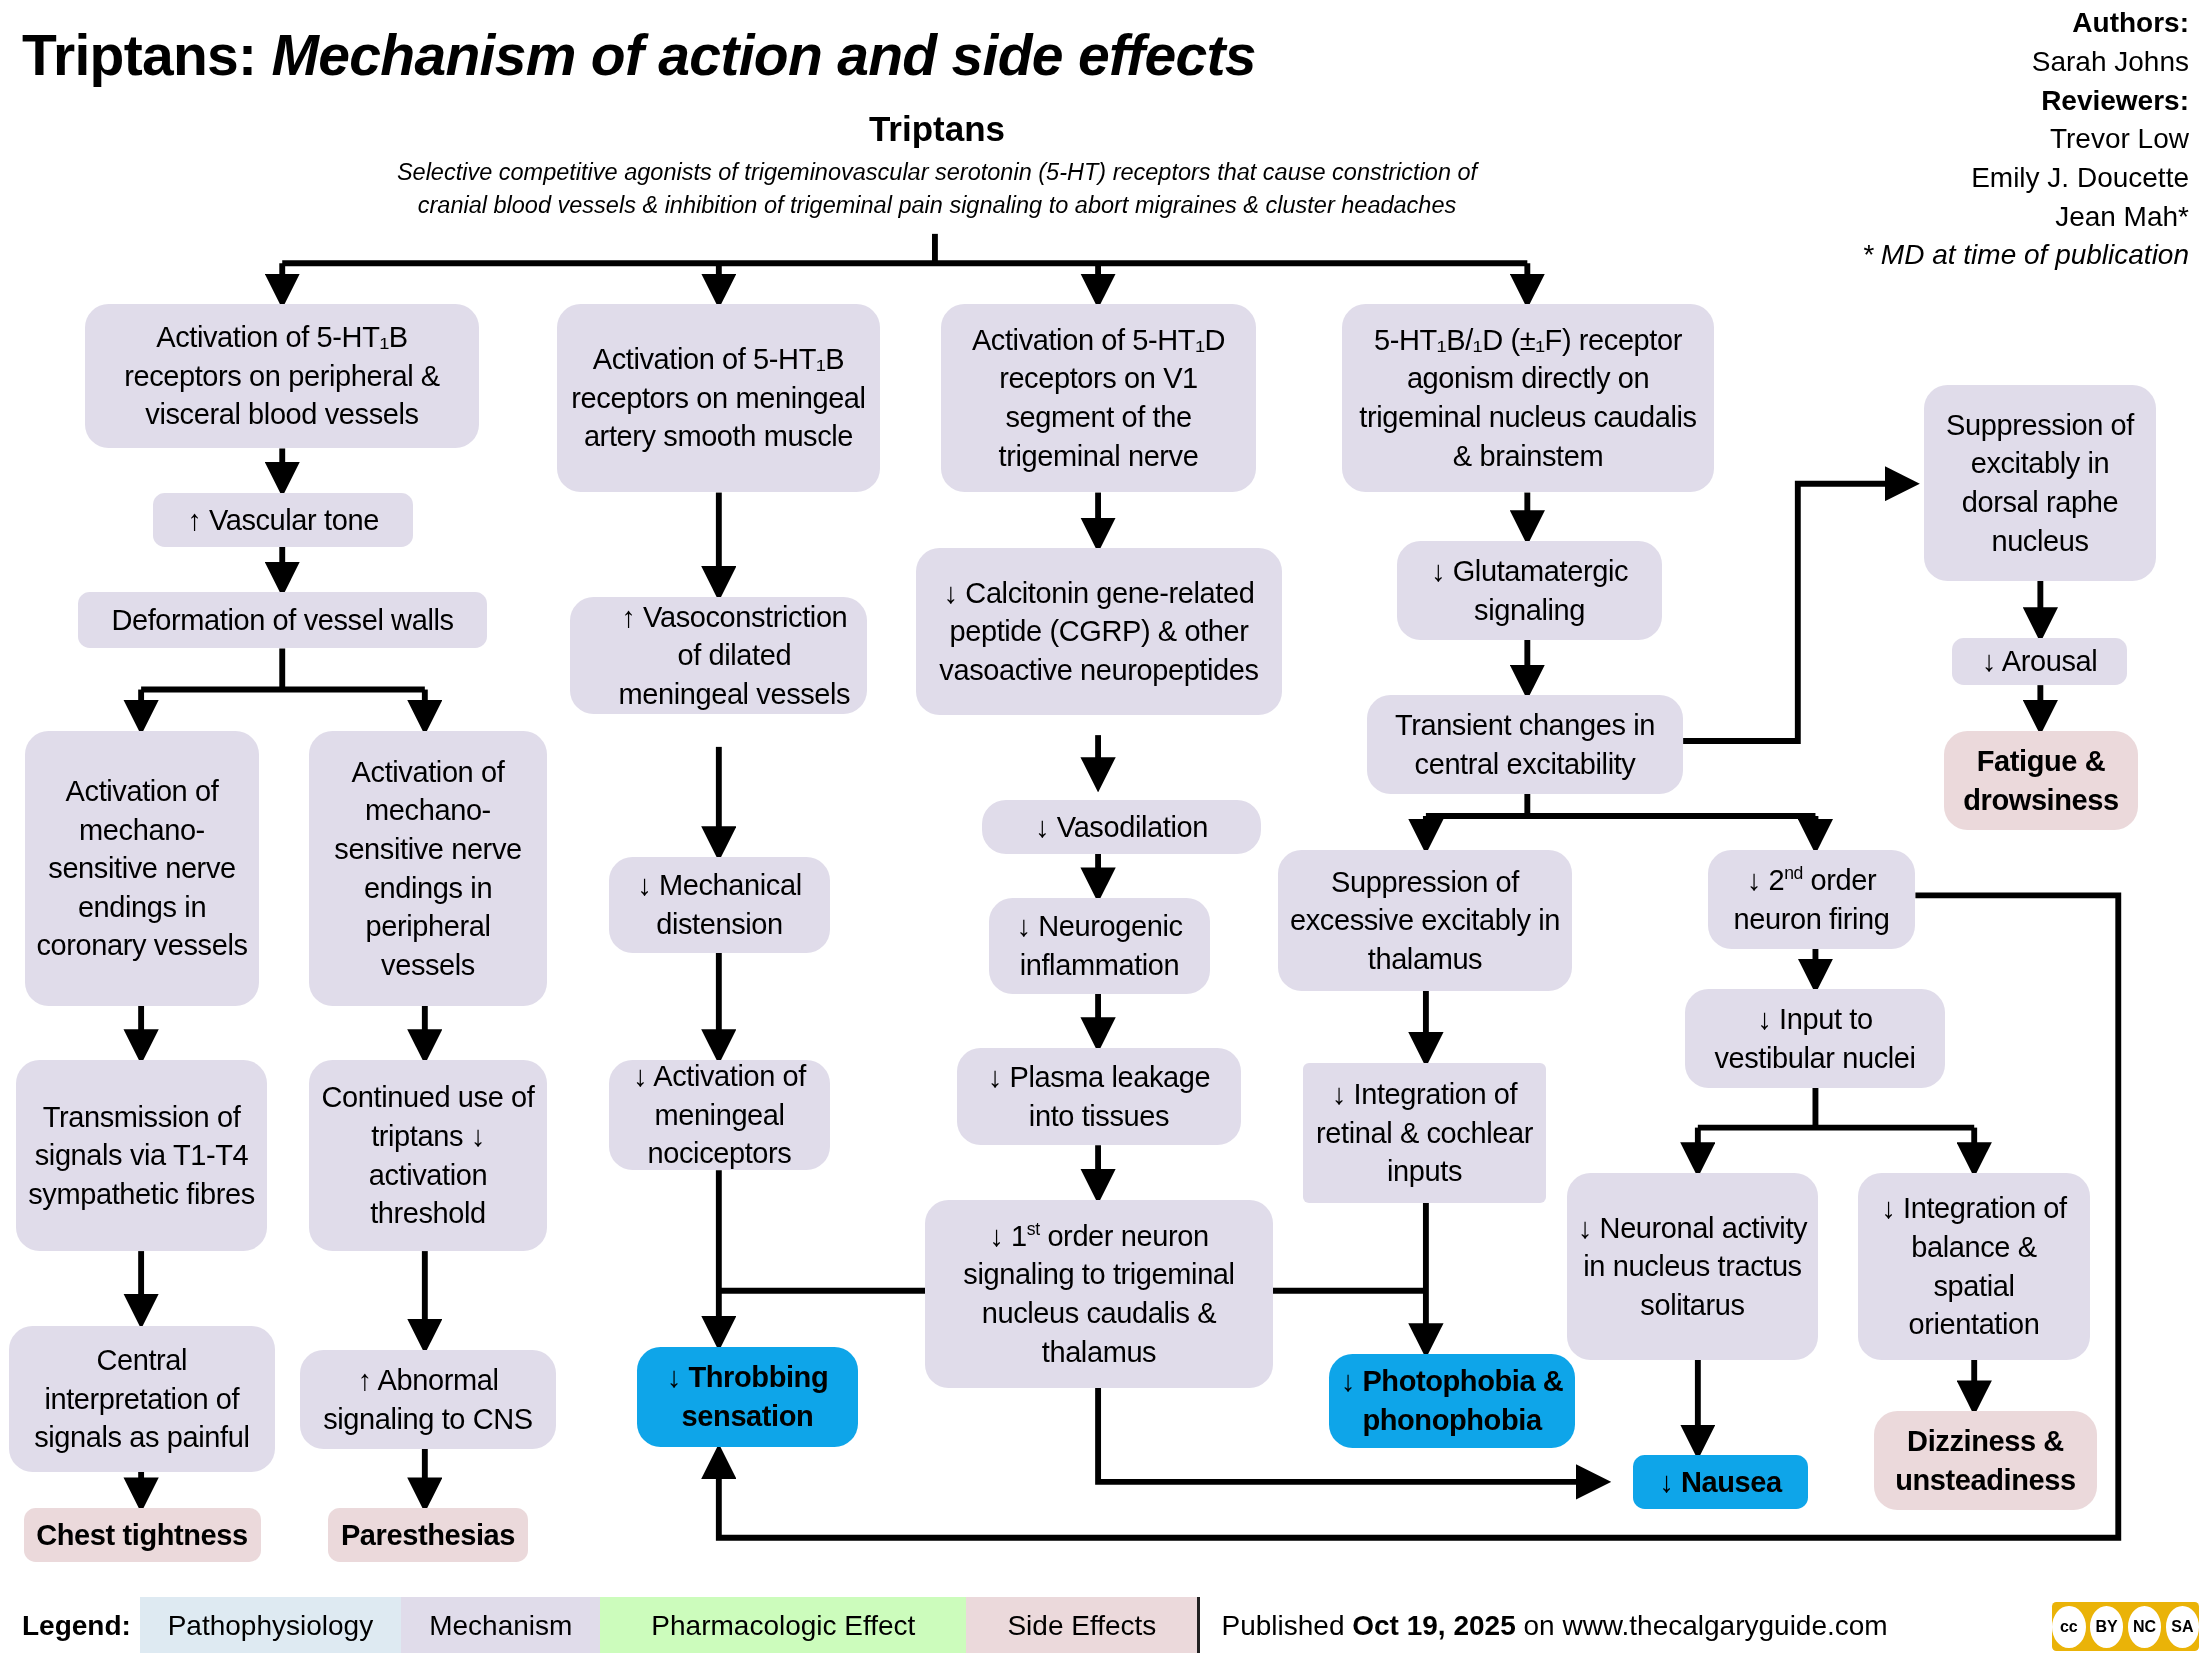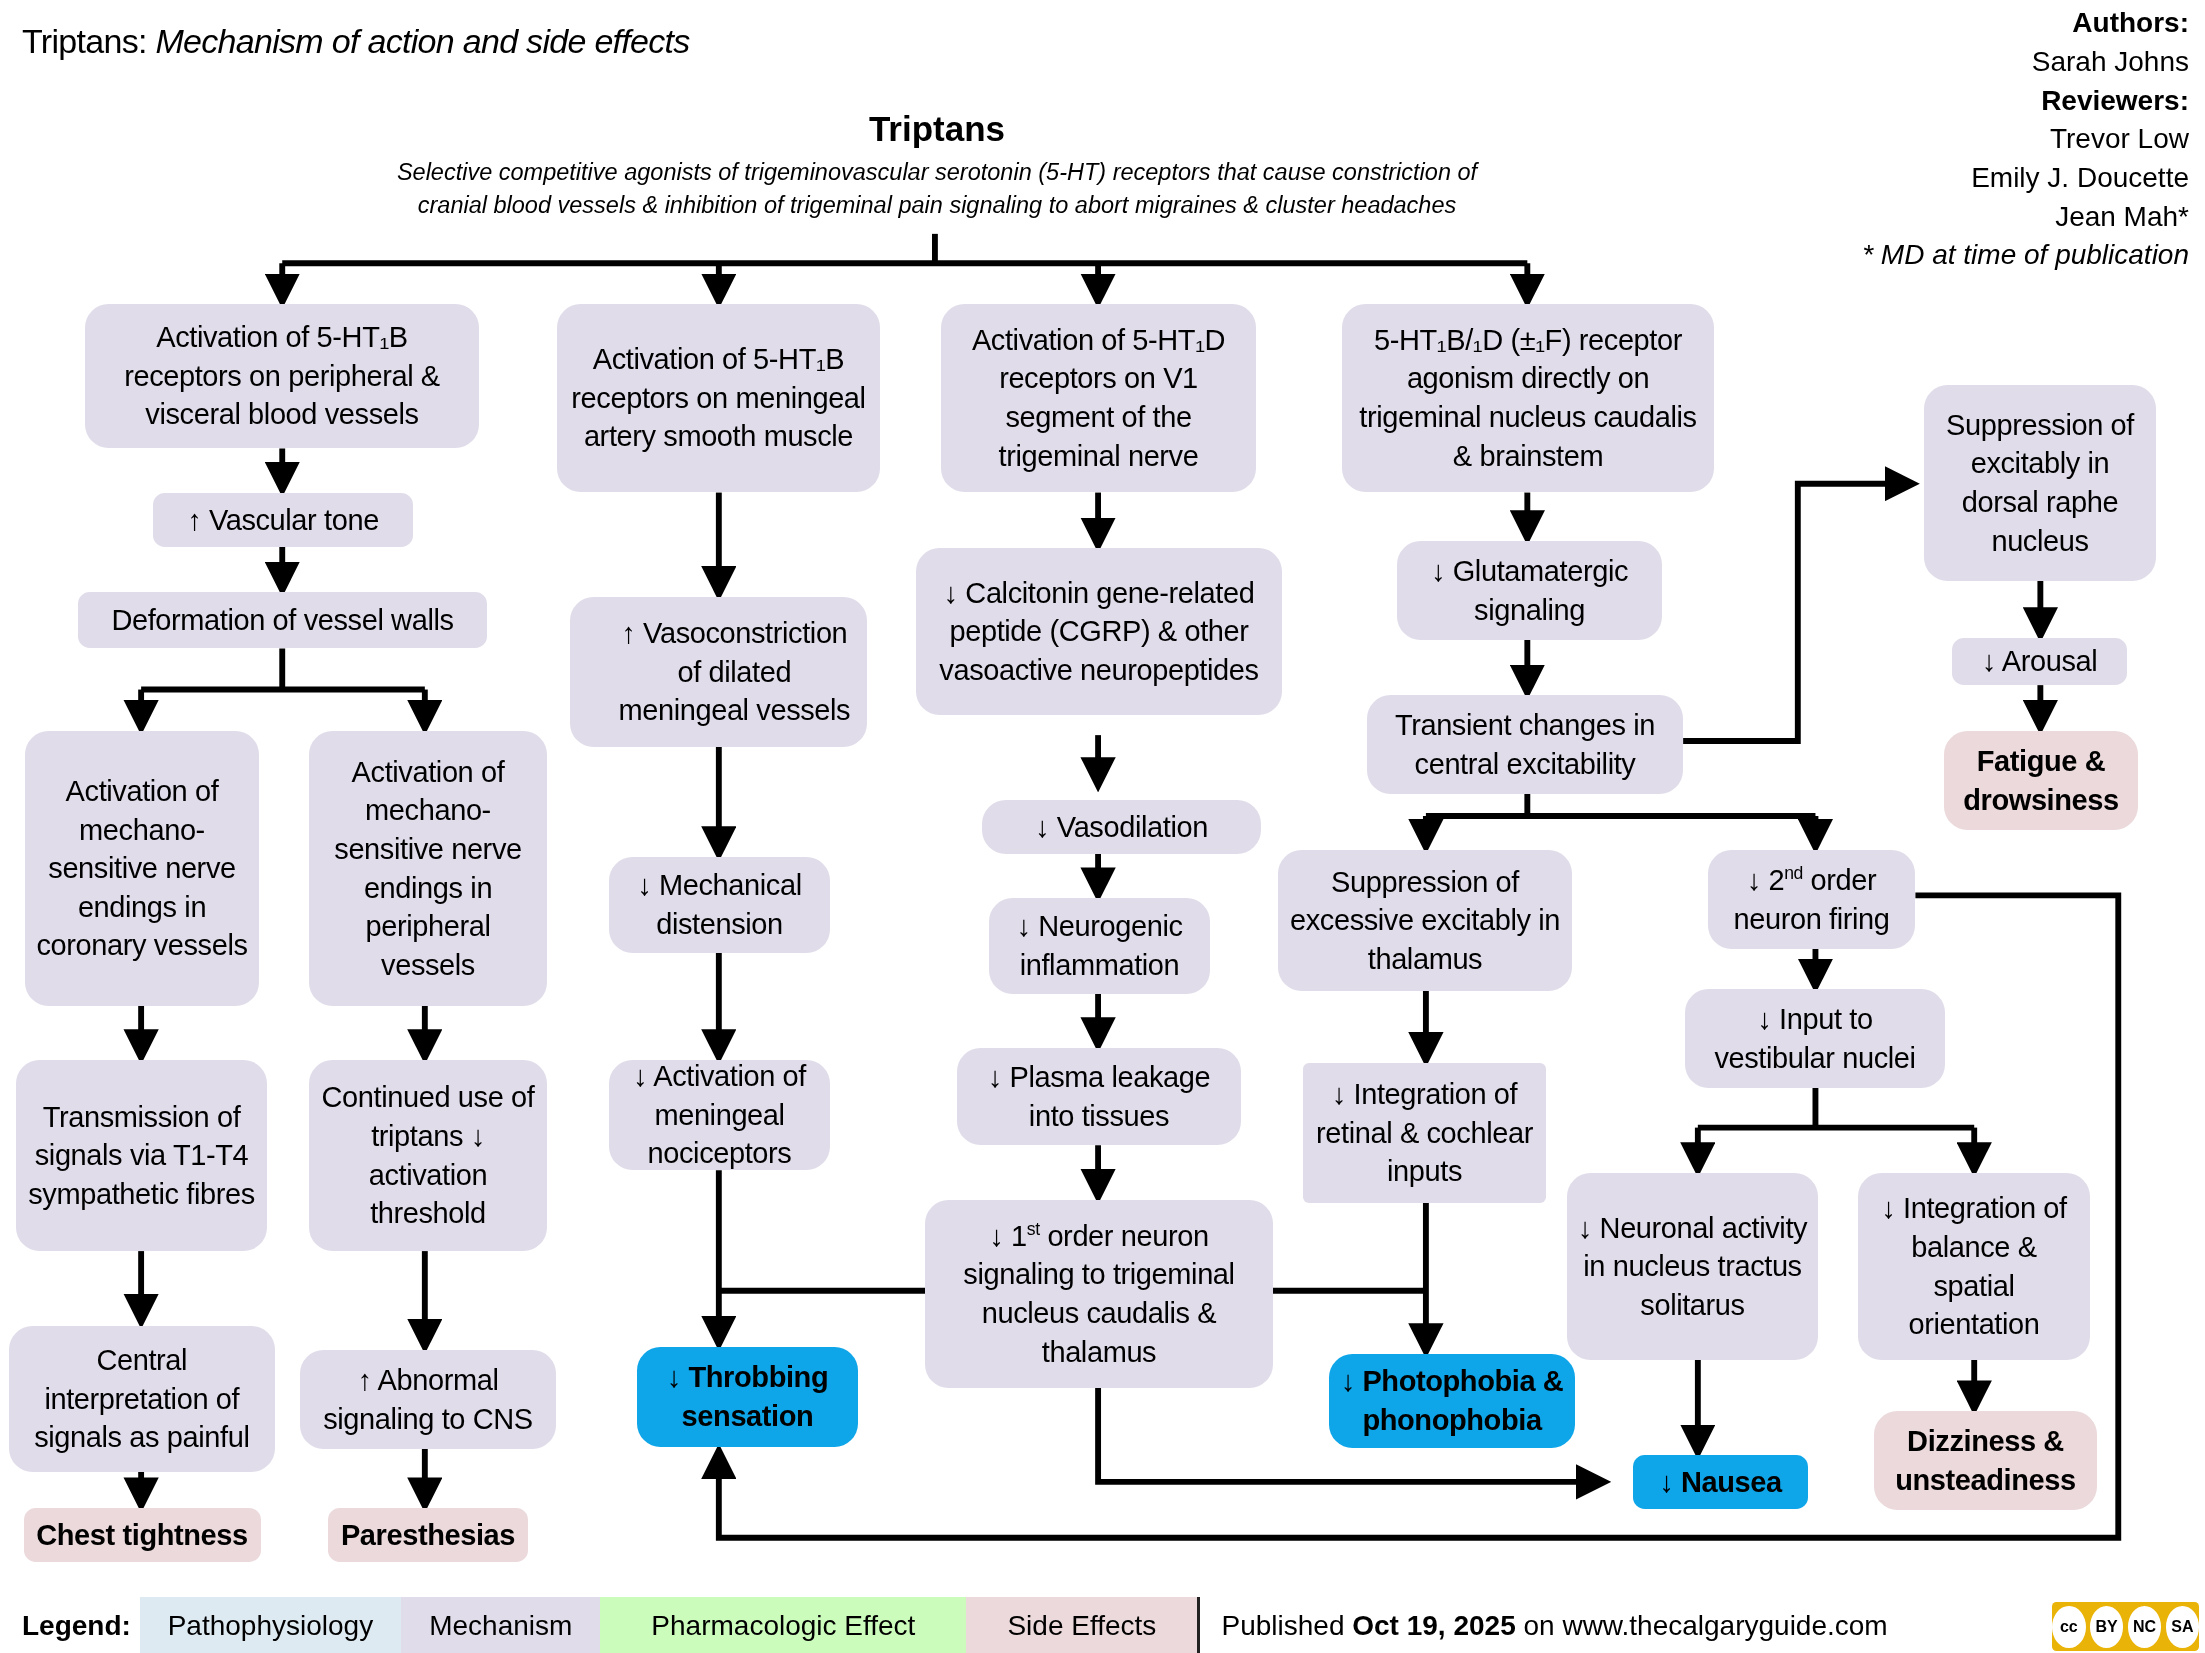--- a/index.html
+++ b/index.html
@@ -3,21 +3,21 @@
 <meta charset="utf-8">
 <style>
   html,body{margin:0;padding:0;background:#fff;}
   body{width:2205px;height:1654px;position:relative;overflow:hidden;font-family:"Liberation Sans",sans-serif;color:#000;}
   .box{position:absolute;box-sizing:border-box;display:flex;align-items:center;justify-content:center;text-align:center;border-radius:23.5px;font-size:29px;line-height:1.33;padding:4.4px 10.3px;letter-spacing:-0.4px;}
   .mech{background:#e0dcea;}
   .pharm{background:#0ea5e9;font-weight:bold;margin-left:28px;}
   .side{background:#ebd9db;font-weight:bold;}
   .small{border-radius:11.8px;}
   sup{font-size:17.6px;line-height:0;}
-  #title{position:absolute;left:22px;top:22px;font-size:34px;font-weight:normal;letter-spacing:-0.7px;}
+  #title{position:absolute;left:22px;top:22px;font-size:57px;font-weight:bold;letter-spacing:-0.7px;}
   #title i{font-style:italic;}
   #subtitle{position:absolute;left:0;width:1874px;top:109px;text-align:center;font-size:35px;font-weight:bold;}
   #desc{position:absolute;left:294px;width:1286px;top:156px;text-align:center;font-size:23.5px;font-style:italic;line-height:1.4;}
   #credits{position:absolute;right:16px;top:4.4px;text-align:right;font-size:28px;line-height:1.38;}
   #credits b{font-weight:bold;}
   #credits .note{font-style:italic;}
   svg#wires{position:absolute;left:0;top:0;}
   #footer{position:absolute;left:0;top:1597px;width:2205px;height:57px;display:flex;align-items:center;font-size:28px;}
   #footer .leg-label{font-weight:bold;padding:0 8.8px 0 22px;}
   #footer .leg{height:57px;display:flex;align-items:center;padding:0 28px;}
@@ -115,21 +115,21 @@
 <div class="box mech" style="left:25px;top:731px;width:234px;height:275px;">Activation of mechano-sensitive nerve endings in coronary vessels</div>
 <div class="box mech" style="left:16px;top:1060px;width:251px;height:191px;">Transmission of signals via T1-T4 sympathetic fibres</div>
 <div class="box mech" style="left:8.8px;top:1326px;width:266px;height:146px;">Central interpretation of signals as painful</div>
 <div class="box side small" style="left:23.5px;top:1508px;width:237px;height:54px;">Chest tightness</div>
 <div class="box mech" style="left:309px;top:731px;width:238px;height:275px;">Activation of mechano-sensitive nerve endings in peripheral vessels</div>
 <div class="box mech" style="left:309px;top:1060px;width:238px;height:191px;">Continued use of triptans ↓ activation threshold</div>
 <div class="box mech" style="left:300px;top:1350px;width:256px;height:99px;">↑ Abnormal signaling to CNS</div>
 <div class="box side small" style="left:328px;top:1508px;width:200px;height:54px;">Paresthesias</div>
 
 <div class="box mech" style="left:557px;top:304px;width:323px;height:188px;">Activation of 5-HT₁B receptors on meningeal artery smooth muscle</div>
-<div class="box mech" style="left:570px;top:597px;width:297px;height:150px;padding-left:42px;">↑ Vasoconstriction of dilated meningeal vessels</div>
+<div class="box mech" style="left:570px;top:597px;width:297px;height:117px;padding-left:42px;">↑ Vasoconstriction of dilated meningeal vessels</div>
 <div class="box mech" style="left:609px;top:857px;width:221px;height:96px;">↓ Mechanical distension</div>
 <div class="box mech" style="left:609px;top:1060px;width:221px;height:110px;">↓ Activation of meningeal nociceptors</div>
 <div class="box pharm" style="left:609px;top:1347px;width:221px;height:100px;">↓ Throbbing sensation</div>
 
 <div class="box mech" style="left:941px;top:304px;width:315px;height:188px;">Activation of 5-HT₁D receptors on V1 segment of the trigeminal nerve</div>
 <div class="box mech" style="left:916px;top:548px;width:366px;height:167px;">↓ Calcitonin gene-related peptide (CGRP) &amp; other vasoactive neuropeptides</div>
 <div class="box mech small" style="left:982px;top:800px;width:279px;height:54px;border-radius:24px;">↓ Vasodilation</div>
 <div class="box mech" style="left:989px;top:898px;width:221px;height:96px;">↓ Neurogenic inflammation</div>
 <div class="box mech" style="left:957px;top:1048px;width:284px;height:97px;">↓ Plasma leakage into tissues</div>
 <div class="box mech" style="left:925px;top:1200px;width:348px;height:188px;">

